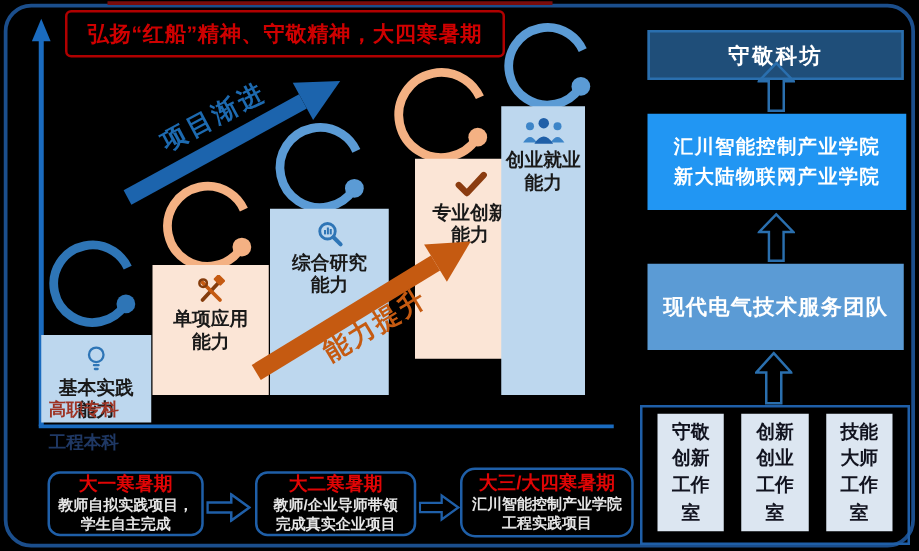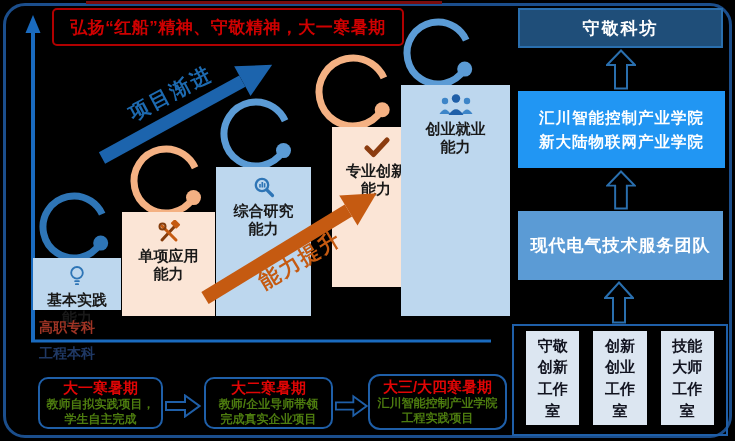--- a/index.html
+++ b/index.html
@@ -12,52 +12,52 @@
 
   .banner{position:absolute;left:52px;top:8px;width:348px;height:34px;border:2px solid #b00000;
           border-radius:5px;display:flex;align-items:center;justify-content:center;z-index:2;}
   .banner span{color:#cf0000;font-weight:bold;font-size:17px;letter-spacing:0.5px;white-space:nowrap;}
 
   .step{position:absolute;display:flex;flex-direction:column;align-items:center;padding-top:7px;
         box-sizing:border-box;z-index:2;}
   .step .txt{font-weight:bold;font-size:15px;color:#191919;text-align:center;line-height:1.2;}
   .step-blue{background:#bdd7ee;}
   .step-peach{background:#fbe5d6;}
-  .s1{left:33px;top:258px;width:88px;height:52px;}
+  .s1{left:33px;top:268px;width:88px;height:70px;}
   .s2{left:122px;top:212px;width:93px;height:104px;}
   .s3{left:216px;top:167px;width:95px;height:149px;}
   .s4{left:312px;top:127px;width:88px;height:160px;margin-left:20px;}
-  .s5{left:401px;top:85px;width:109px;height:231px;}
+  .s5{left:401px;top:85px;width:67px;height:231px;}
   .step .icon{height:26px;display:flex;align-items:center;justify-content:center;margin-bottom:2px;}
 
   .rot-label{position:absolute;font-weight:bold;white-space:nowrap;z-index:4;}
   .lbl-project{left:106px;top:80px;width:130px;text-align:center;font-size:20px;color:#1d6ab0;
                letter-spacing:3px;transform:rotate(-28deg);}
   .lbl-ability{left:240px;top:246px;width:120px;text-align:center;font-size:21px;color:#c55a11;
                letter-spacing:2px;transform:rotate(-31deg);}
 
   .axis-label{position:absolute;font-weight:bold;font-size:14px;z-index:2;white-space:nowrap;}
   .axis-upper{left:39px;top:319px;color:#9e3425;}
   .axis-lower{left:39px;top:345px;color:#1f3864;}
 
   .tl-box{position:absolute;border:2px solid #1f5fa8;border-radius:10px;box-sizing:border-box;
           display:flex;flex-direction:column;align-items:center;justify-content:center;z-index:2;padding:0 2px;}
   .tl-box .tl-title{color:#e00505;font-weight:bold;font-size:15px;line-height:1.15;}
-  .tl-box .tl-line{color:#4d7c0f;font-weight:bold;font-size:12px;line-height:1.25;text-align:center;white-space:nowrap;}
+  .tl-box .tl-line{color:#e5e5e5;font-weight:bold;font-size:12px;line-height:1.25;text-align:center;white-space:nowrap;}
   .tl1{left:38px;top:377px;width:125px;height:52px;}
   .tl2{left:204px;top:377px;width:129px;height:52px;}
   .tl3{left:368px;top:374px;width:139px;height:56px;border-radius:12px;}
   .tl-arrow{position:absolute;z-index:2;}
   .tla1{left:165px;top:394px;}
   .tla2{left:335px;top:394px;}
 
   .rc-box{position:absolute;display:flex;flex-direction:column;align-items:center;justify-content:center;
           box-sizing:border-box;z-index:2;}
   .rc-box span{color:#fff;font-weight:bold;text-align:center;white-space:nowrap;}
-  .rc-top{left:518px;top:8px;width:205px;height:40px;background:#1f4e79;border:2px solid #2a6fae;}
+  .rc-top{left:518px;top:24px;width:205px;height:40px;background:#1f4e79;border:2px solid #2a6fae;}
   .rc-top span{font-size:17px;letter-spacing:2px;}
   .rc-academy{left:518px;top:91px;width:207px;height:77px;background:#2196f3;}
   .rc-academy span{font-size:15.5px;line-height:1.5;letter-spacing:1px;}
   .rc-team{left:518px;top:211px;width:205px;height:69px;background:#5b9bd5;}
   .rc-team span{font-size:17px;letter-spacing:1px;}
   .up-arrow{position:absolute;z-index:2;}
   .ua1{left:606px;top:49px;}
   .ua2{left:606px;top:170px;}
   .ua3{left:604px;top:281px;}
 
@@ -95,21 +95,21 @@
       <circle cx="353" cy="92" r="34" fill="none" stroke="#f4b183" stroke-width="7" pathLength="100" stroke-dasharray="84 16" transform="rotate(33 353 92)"></circle>
       <circle cx="382.2" cy="109.7" r="7.5" fill="#f4b183"></circle>
     </g>
     <g>
       <circle cx="438" cy="53" r="31" fill="none" stroke="#5b9bd5" stroke-width="7" pathLength="100" stroke-dasharray="84 16" transform="rotate(33 438 53)"></circle>
       <circle cx="464.7" cy="69.1" r="7.5" fill="#5b9bd5"></circle>
     </g>
   </svg>
 
   <div class="banner">
-    <span>弘扬“红船”精神、守敬精神，大一寒暑期</span>
+    <span>弘扬“红船”精神、守敬精神，大四寒暑期</span>
   </div>
 
   <div class="step step-blue s1">
     <div class="icon">
       <svg width="20" height="24" viewBox="0 0 20 26">
         <circle cx="10" cy="8.5" r="6.3" fill="none" stroke="#2e75b6" stroke-width="2"></circle>
         <rect x="7" y="16.5" width="6" height="2" rx="1" fill="#2e75b6"></rect>
         <rect x="7.8" y="19.8" width="4.4" height="2" rx="1" fill="#2e75b6"></rect>
       </svg>
     </div>

